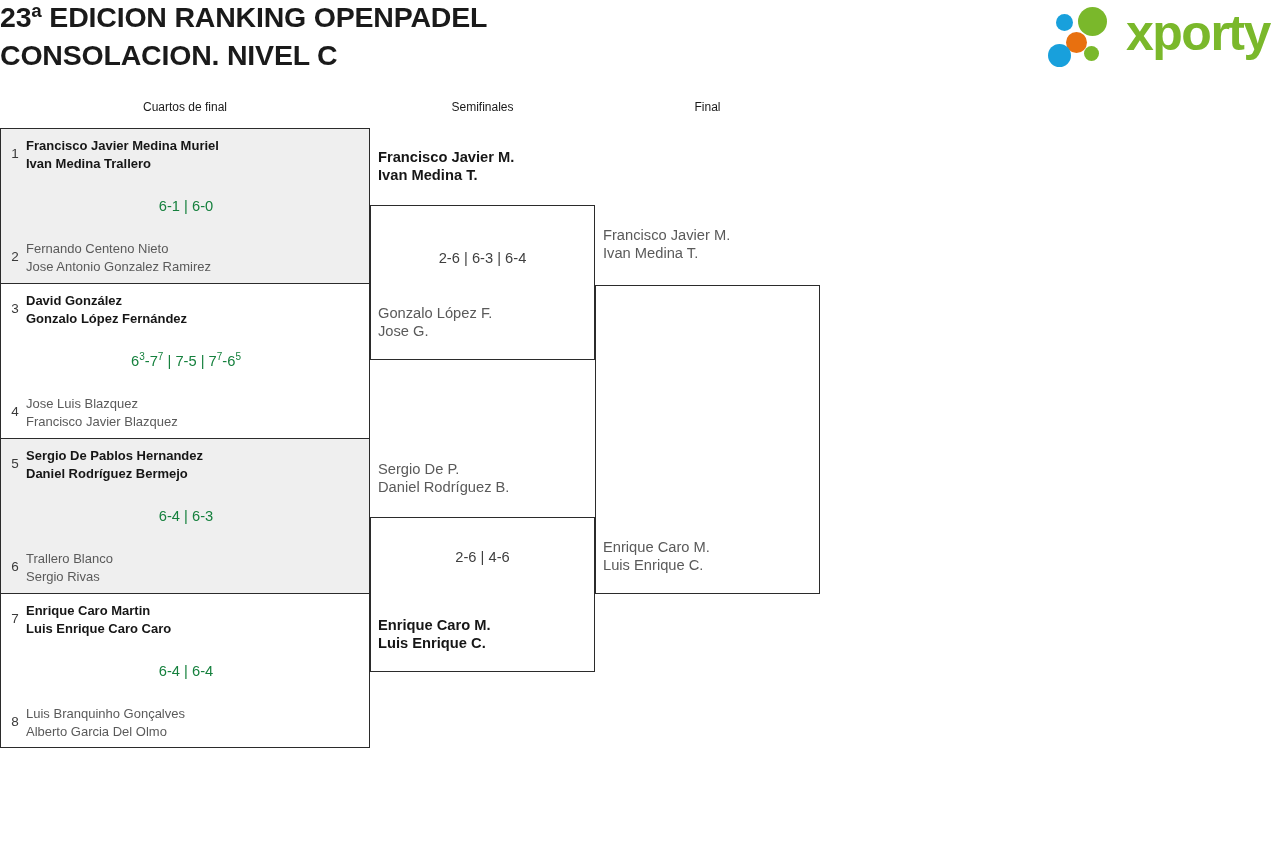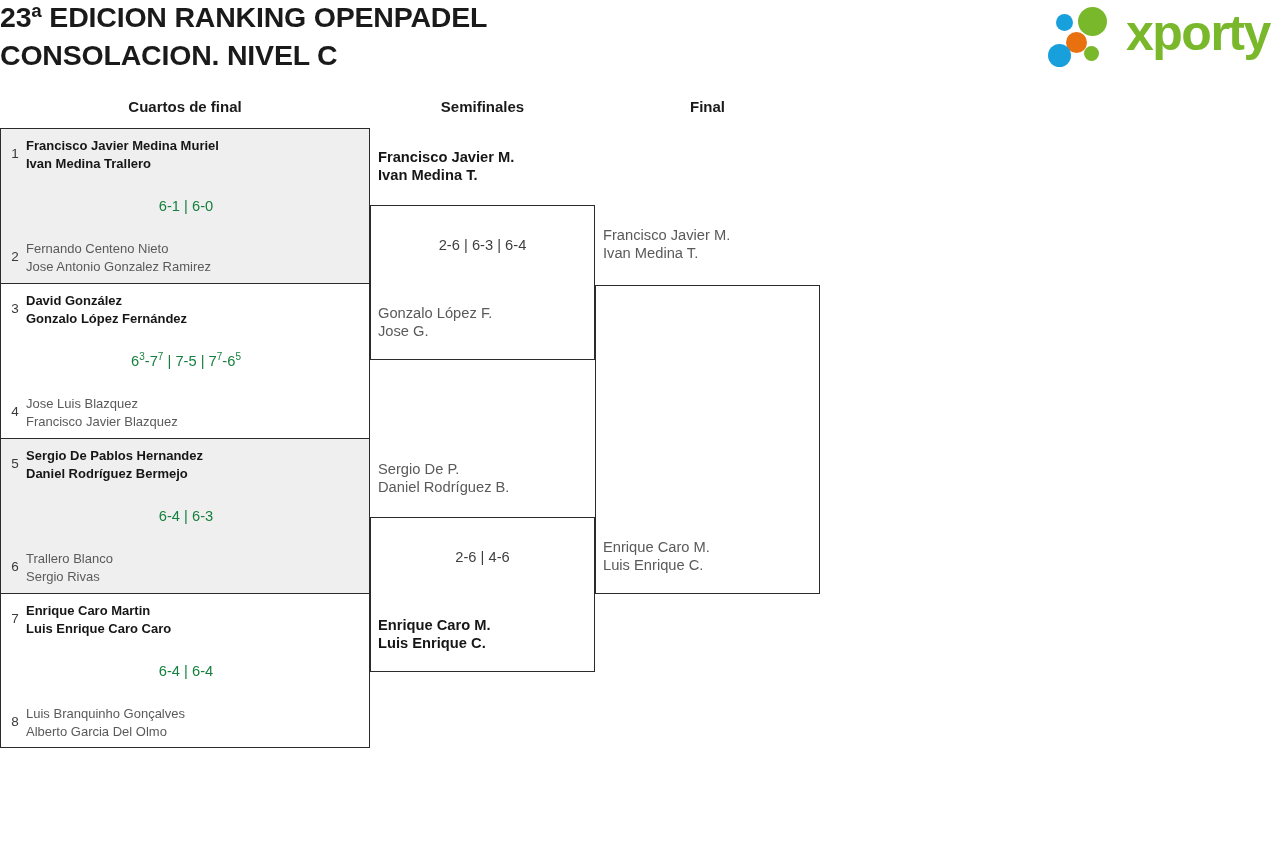--- a/index.html
+++ b/index.html
@@ -50,22 +50,22 @@
   .dot { position: absolute; border-radius: 50%; }
   .dot-a { left: 8px;  top: 8px;  width: 17px; height: 17px; background: #18a0dc; }
   .dot-b { left: 30px; top: 1px;  width: 29px; height: 29px; background: #7ab82b; }
   .dot-c { left: 18px; top: 26px; width: 21px; height: 21px; background: #e8700f; }
   .dot-d { left: 0px;  top: 38px; width: 23px; height: 23px; background: #18a0dc; }
   .dot-e { left: 36px; top: 40px; width: 15px; height: 15px; background: #7ab82b; }
 
   
   .round-header {
     position: absolute;
-    font-size: 15px;
-    font-weight: 700;
+    font-size: 12px;
+    font-weight: 400;
     color: #1a1a1a;
     text-align: center;
     top: 96px;
     line-height: 22px;
   }
   .rh-qf { left: 0px;   width: 370px; }
   .rh-sf { left: 370px; width: 225px; }
   .rh-f  { left: 595px; width: 225px; }
 
   
@@ -161,21 +161,21 @@
 
   .sf-score {
     position: absolute;
     left: 370px;
     width: 225px;
     text-align: center;
     font-size: 14.7px;
     color: #3f3f3f;
     line-height: 18px;
   }
-  .sf1-score { top: 236px; }
+  .sf1-score { top: 249px; }
   .sf2-score { top: 548px; }
 
   
   .f-box {
     position: absolute;
     left: 595px;
     top: 285px;
     width: 225px;
     height: 309px;
     box-sizing: border-box;

